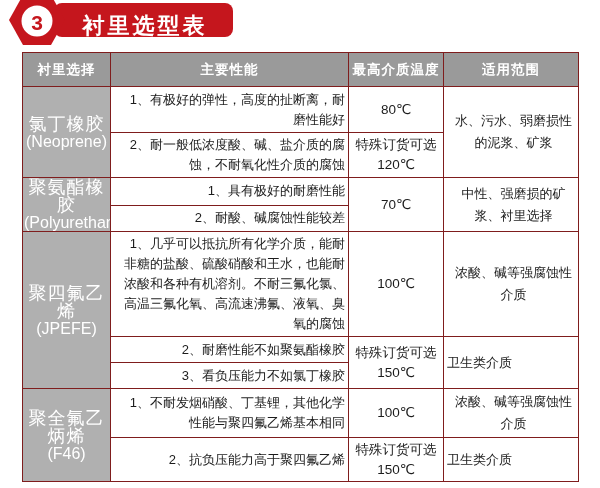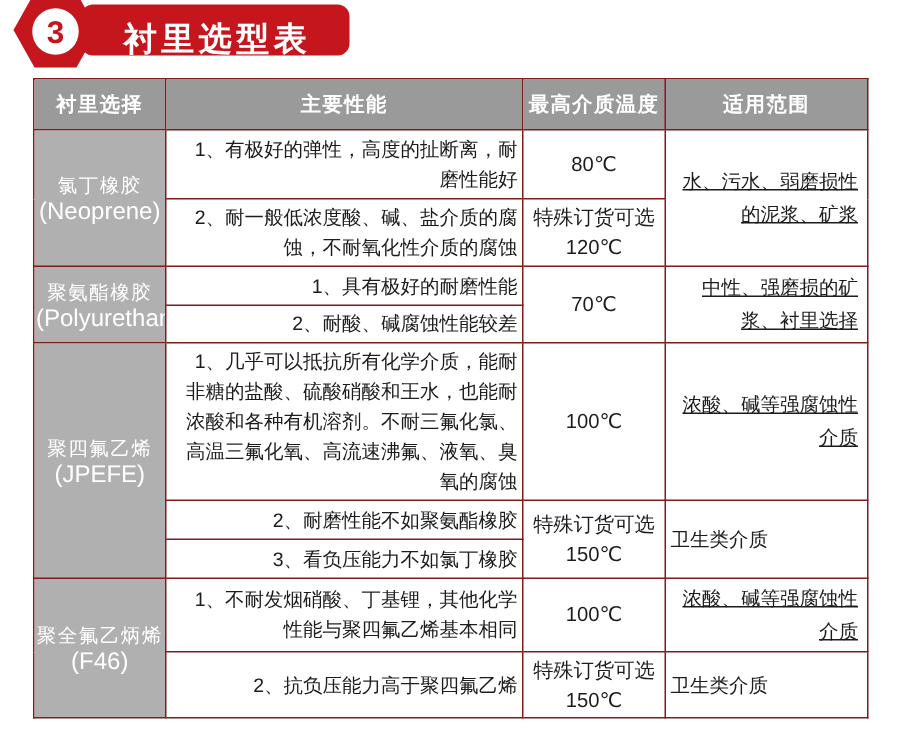--- a/index.html
+++ b/index.html
@@ -29,32 +29,32 @@
   }
   table.spec td,table.spec th{border:1px solid #7f1d1d;overflow:hidden;}
   th.col-head{
     background:#9a9a9a;color:#ffffff;font-weight:bold;font-size:13.5px;
     height:31px;text-align:center;letter-spacing:1px;
   }
   td.lining{
     background:#b0b0b0;color:#ffffff;text-align:center;vertical-align:middle;
     padding:0 1px;
   }
-  .lining-name{font-size:13px;line-height:18px;letter-spacing:1px;}
+  .lining-name{font-size:18px;line-height:18px;letter-spacing:1px;}
   .lining-alias{font-size:16px;line-height:17px;letter-spacing:0;}
   td.perf{
     text-align:right;vertical-align:middle;
     padding:2px 3px 2px 9px;line-height:20px;
   }
   td.temp{
     text-align:center;vertical-align:middle;font-size:13.5px;line-height:20px;
     padding:0 3px;
   }
   td.range{vertical-align:middle;line-height:22px;}
-  td.range.left{text-align:right;padding:0 6px 0 11px;text-decoration:underline;}
+  td.range.left{text-align:center;padding:0 6px 0 11px;}
   td.range.center{text-align:left;padding:0 3px;}
 </style>
 </head>
 <body>
 
 <div class="badge">
   <svg viewBox="0 0 58 60">
     <polygon points="1,30 15,5 43,5 57,30 43,55 15,55" fill="#c5161d"></polygon>
     <circle cx="29" cy="31" r="15.5" fill="#ffffff"></circle>
     <text x="29" y="32" text-anchor="middle" dominant-baseline="central" font-size="21" font-weight="bold" fill="#c5161d" font-family="Liberation Sans, DejaVu Sans, sans-serif">3</text>

